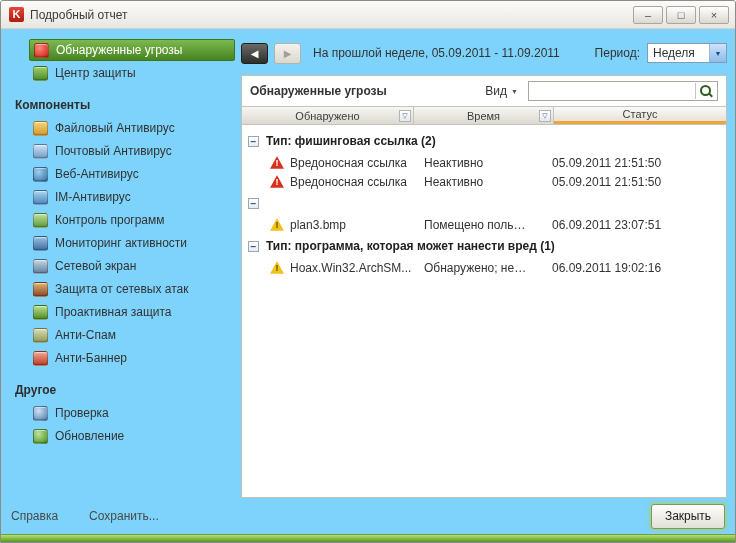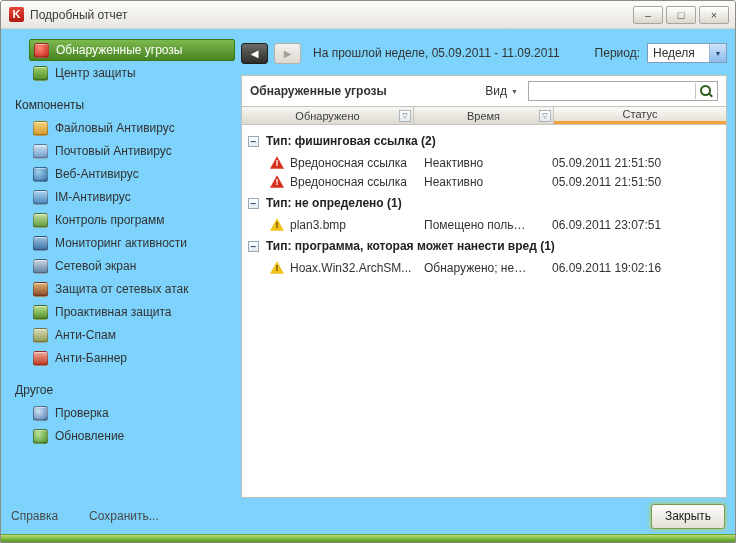--- a/index.html
+++ b/index.html
@@ -16,21 +16,21 @@
   .wbtn{width:30px;height:18px;margin-left:3px;border:1px solid #a9a69f;border-radius:2px;background:linear-gradient(#ffffff,#dcd8d0);display:flex;align-items:center;justify-content:center;font-size:11px;color:#4a4a4a;cursor:default}
 
   
   .bodyrow{flex:1 1 auto;display:flex;min-height:0}
 
   
   .sidebar{flex:0 0 240px;padding-top:9px;overflow:hidden}
   .sb-item{display:flex;align-items:center;height:22px;margin:1px 6px 1px 28px;padding:0 4px;border-radius:2px;cursor:default}
   .sb-item.selected{background:linear-gradient(#7cb94e,#478422);border:1px solid #3d7519;color:#fff}
   .sb-label{margin-left:7px;white-space:nowrap}
-  .sb-header{font-weight:normal;color:#2e2e2e;margin:14px 0 5px 14px}
+  .sb-header{font-weight:bold;color:#2e2e2e;margin:14px 0 5px 14px}
   .ic{width:15px;height:15px;border-radius:3px;flex:0 0 15px;box-shadow:inset 0 1px 1px rgba(255,255,255,.55), inset 0 -1px 1px rgba(0,0,0,.25);border:1px solid rgba(0,0,0,.25)}
   .ic-threats{background:radial-gradient(circle at 35% 30%,#ff8a7a,#c61d10)}
   .ic-shield{background:linear-gradient(#9ccf6a,#4e8c26)}
   .ic-file{background:linear-gradient(#f4d47a,#d49a2a)}
   .ic-mail{background:linear-gradient(#cfe3f6,#6f9cc9)}
   .ic-web{background:radial-gradient(circle at 35% 30%,#9fd0ee,#2f6ea8)}
   .ic-im{background:linear-gradient(#a8d4f0,#4a86bc)}
   .ic-appctl{background:linear-gradient(#bfe0a0,#5f9a3a)}
   .ic-monitor{background:linear-gradient(#9cc2e0,#3a6ea5)}
   .ic-firewall{background:linear-gradient(#c8d6e2,#5d82a0)}
@@ -244,21 +244,20 @@
             <div class="cell-name">
               <span class="sev sev-red"></span>
               <span class="txt">Вредоносная ссылка</span>
             </div>
             <div class="cell-status">Неактивно</div>
             <div class="cell-time">05.09.2011 21:51:50</div>
           </div>
 
           <div class="group-row">
             <span class="minus-box">−</span>
-            <span>Тип: не определено (1)</span>
           </div>
           <div class="data-row">
             <div class="cell-name">
               <span class="sev sev-yellow"></span>
               <span class="txt">plan3.bmp</span>
             </div>
             <div class="cell-status">Помещено пользователем ...</div>
             <div class="cell-time">06.09.2011 23:07:51</div>
           </div>
 

